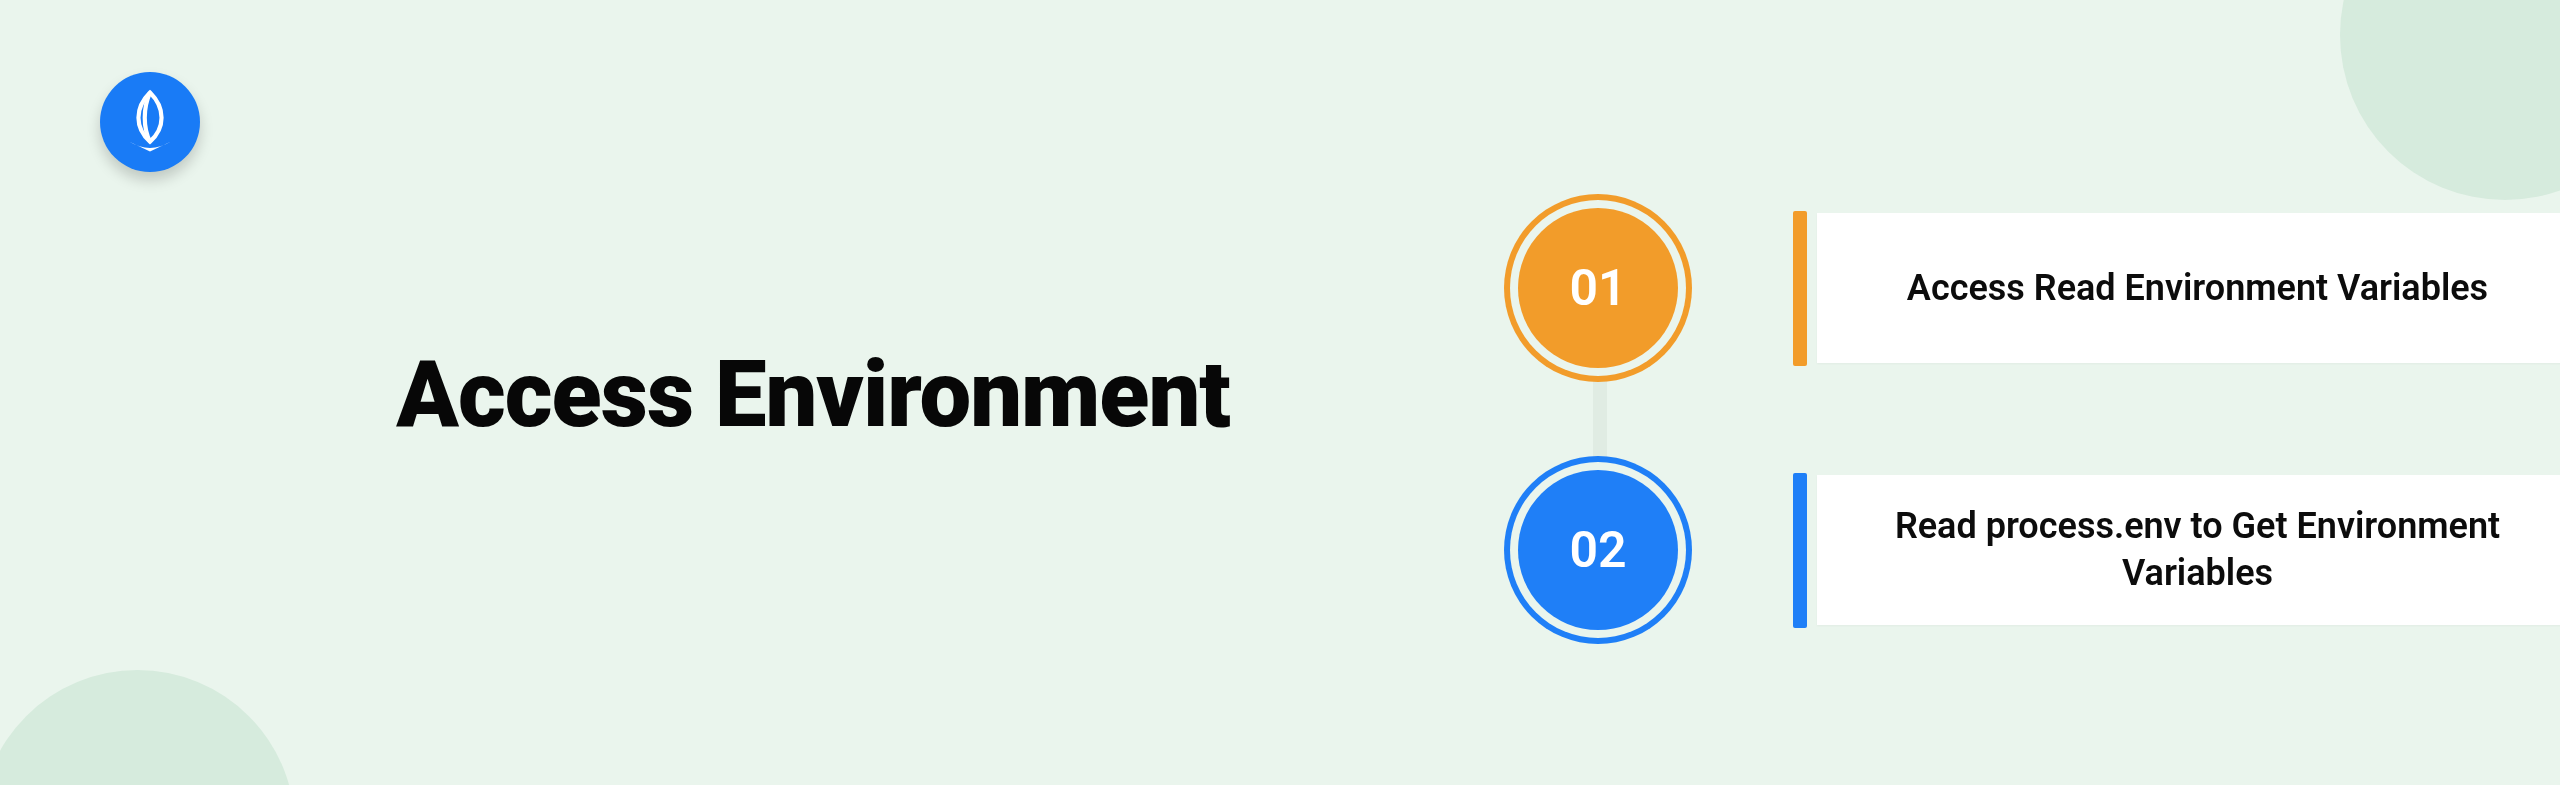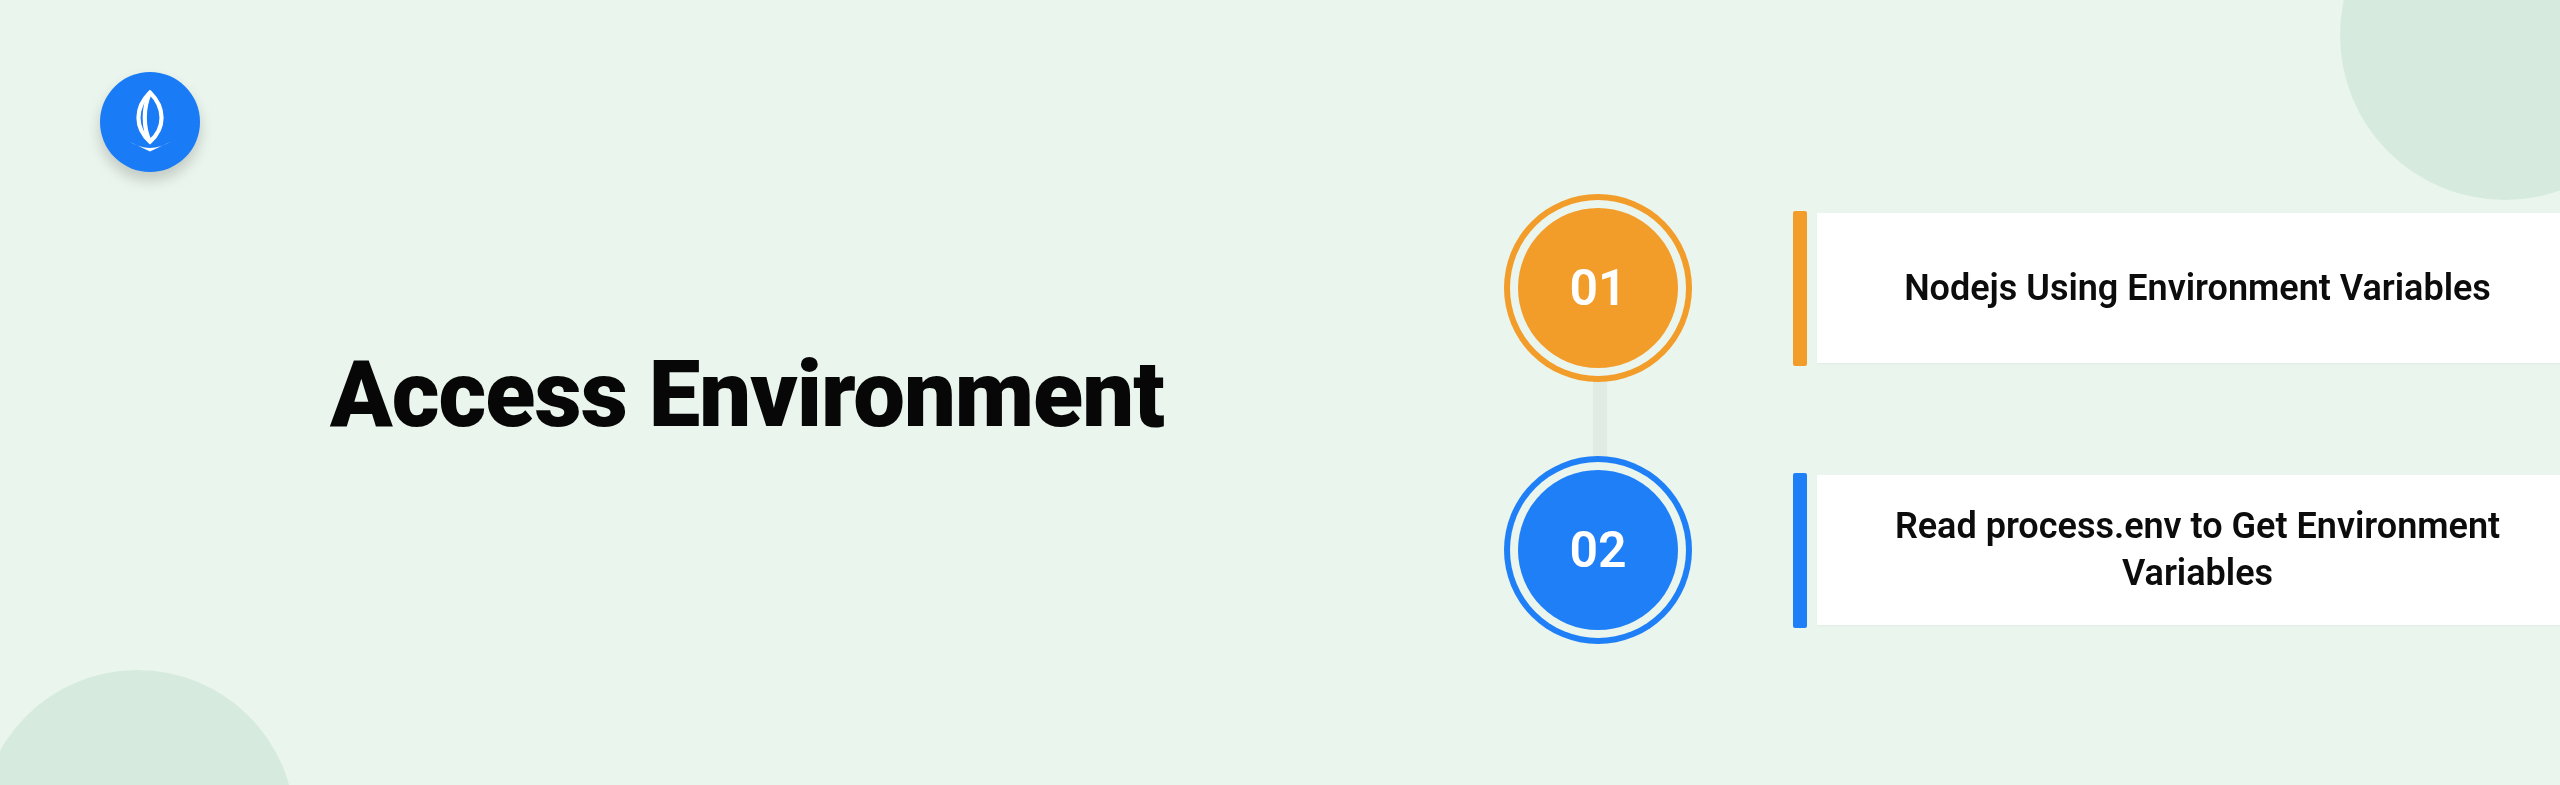--- a/index.html
+++ b/index.html
@@ -46,21 +46,21 @@
     justify-content: center;
     box-shadow: 0 8px 14px rgba(0,0,0,0.18);
   }
 
   
   .title {
     position: absolute;
     left: 330px;
     top: 345px;
     width: 900px;
-    text-align: left;
+    text-align: right;
     font-weight: 900;
     font-size: 92px;
     line-height: 1.08;
     color: #070707;
     letter-spacing: -1px;
   }
 
   
   .steps {
     position: absolute;
@@ -164,21 +164,21 @@
 
 <div class="steps">
   <div class="connector"></div>
 
   <div class="step">
     <div class="badge orange">
       <span>01</span>
     </div>
     <div class="bar orange"></div>
     <div class="card">
-      <span>Nodejs Using Environment Variables</span>
+      <span>Access Read Environment Variables</span>
     </div>
   </div>
 
   <div class="step">
     <div class="badge blue">
       <span>02</span>
     </div>
     <div class="bar blue"></div>
     <div class="card">
       <span>Read process.env to Get Environment Variables</span>

